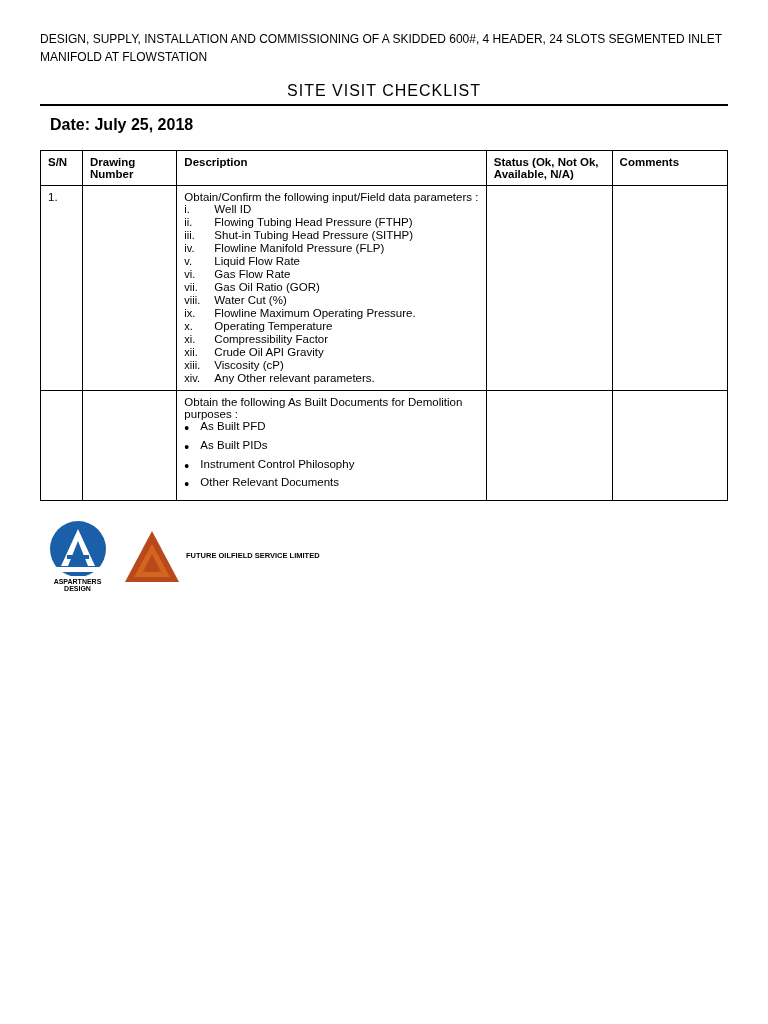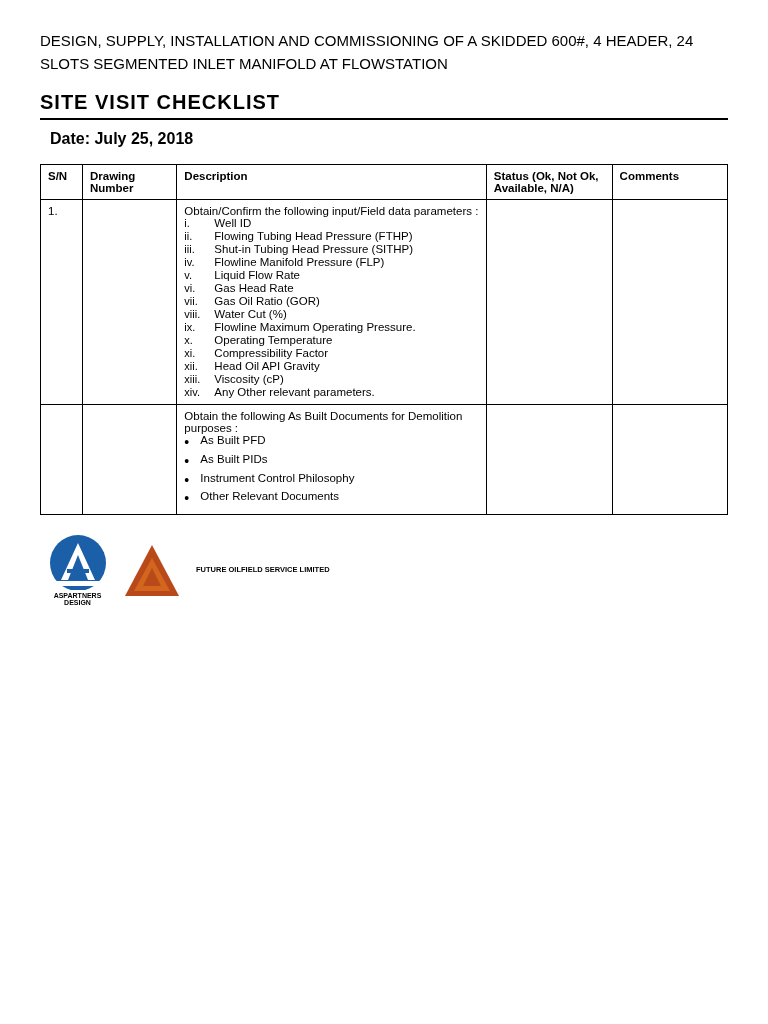--- a/index.html
+++ b/index.html
@@ -12,29 +12,30 @@
       min-height: 1024px;
       background: #fff;
       font-family: Arial, sans-serif;
       font-size: 12px;
       color: #000;
     }
     .page {
       padding: 30px 40px 20px 40px;
     }
     .header-title {
-      font-size: 15px;
+      font-size: 12px;
       font-weight: normal;
       line-height: 1.5;
       margin-bottom: 16px;
       text-transform: uppercase;
     }
     .main-title {
-      font-size: 20px;
-      font-weight: bold;
+      text-align: center;
+      font-size: 16px;
+      font-weight: normal;
       letter-spacing: 1px;
       margin-bottom: 4px;
     }
     .title-underline {
       border: none;
       border-top: 2px solid #000;
       margin-bottom: 10px;
     }
     .date-line {
       font-size: 16px;
@@ -156,21 +157,21 @@
             <li>
                 <span class="list-num">iv.</span>
                 <span class="list-text">Flowline Manifold Pressure (FLP)</span>
               </li>
             <li>
                 <span class="list-num">v.</span>
                 <span class="list-text">Liquid Flow Rate</span>
               </li>
             <li>
                 <span class="list-num">vi.</span>
-                <span class="list-text">Gas Head Rate</span>
+                <span class="list-text">Gas Flow Rate</span>
               </li>
             <li>
                 <span class="list-num">vii.</span>
                 <span class="list-text">Gas Oil Ratio (GOR)</span>
               </li>
             <li>
                 <span class="list-num">viii.</span>
                 <span class="list-text">Water Cut (%)</span>
               </li>
             <li>
@@ -180,21 +181,21 @@
             <li>
                 <span class="list-num">x.</span>
                 <span class="list-text">Operating Temperature</span>
               </li>
             <li>
                 <span class="list-num">xi.</span>
                 <span class="list-text">Compressibility Factor</span>
               </li>
             <li>
                 <span class="list-num">xii.</span>
-                <span class="list-text">Head Oil API Gravity</span>
+                <span class="list-text">Crude Oil API Gravity</span>
               </li>
             <li>
                 <span class="list-num">xiii.</span>
                 <span class="list-text">Viscosity (cP)</span>
               </li>
             <li>
                 <span class="list-num">xiv.</span>
                 <span class="list-text">Any Other relevant parameters.</span>
               </li>
           </ul>
@@ -242,21 +243,21 @@
 
         <polygon points="35,8 18,45 25,45 35,20 45,45 52,45" fill="#fff"></polygon>
 
         <rect x="24" y="34" width="22" height="4" fill="#1a5fa8"></rect>
 
         <rect x="8" y="46" width="54" height="5" fill="#fff" rx="2"></rect>
       </svg>
       <div style="font-size:7px; font-weight:bold; text-align:center; margin-top:2px;">ASPARTNERS<br>DESIGN</div>
     </div>
 
-    <div style="display:flex; align-items:center; gap:16px;">
+    <div style="display:flex; align-items:center; gap:6px;">
       <svg width="55" height="55" viewBox="0 0 55 55">
 
         <polygon points="27,2 54,53 0,53" fill="#b84a1a"></polygon>
 
         <polygon points="27,15 45,48 9,48" fill="#d4651e"></polygon>
 
         <polygon points="27,25 36,43 18,43" fill="#b84a1a"></polygon>
       </svg>
       <div style="font-size:7.5px; font-weight:bold; line-height:1.4; text-transform:uppercase;">FUTURE OILFIELD SERVICE LIMITED</div>
     </div>

